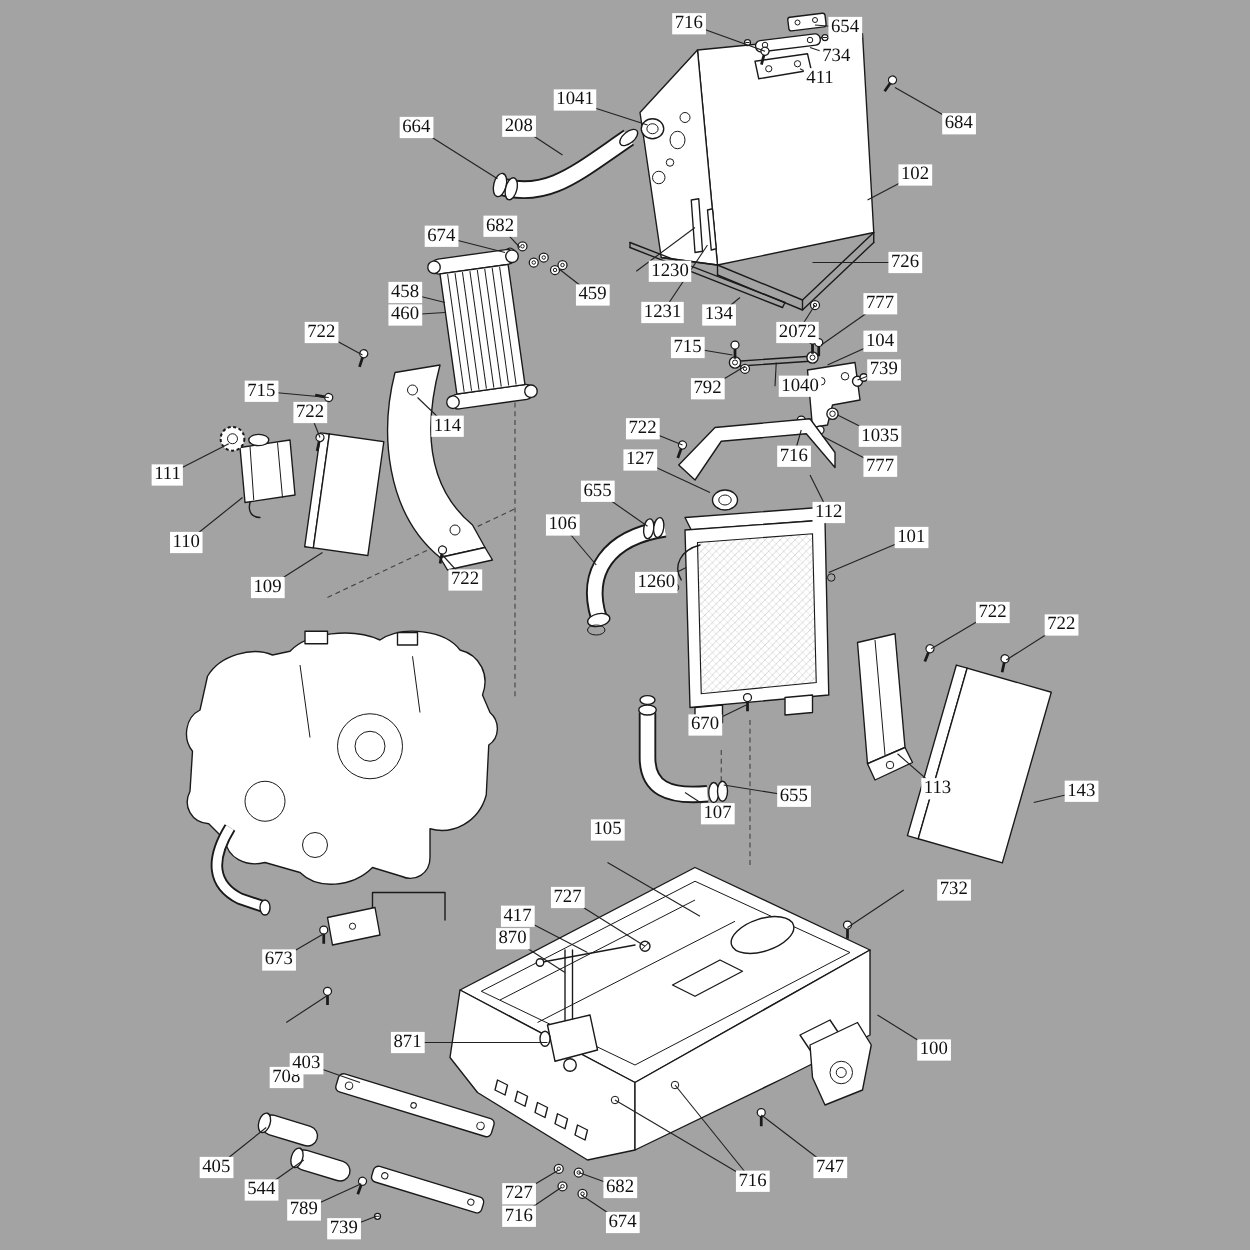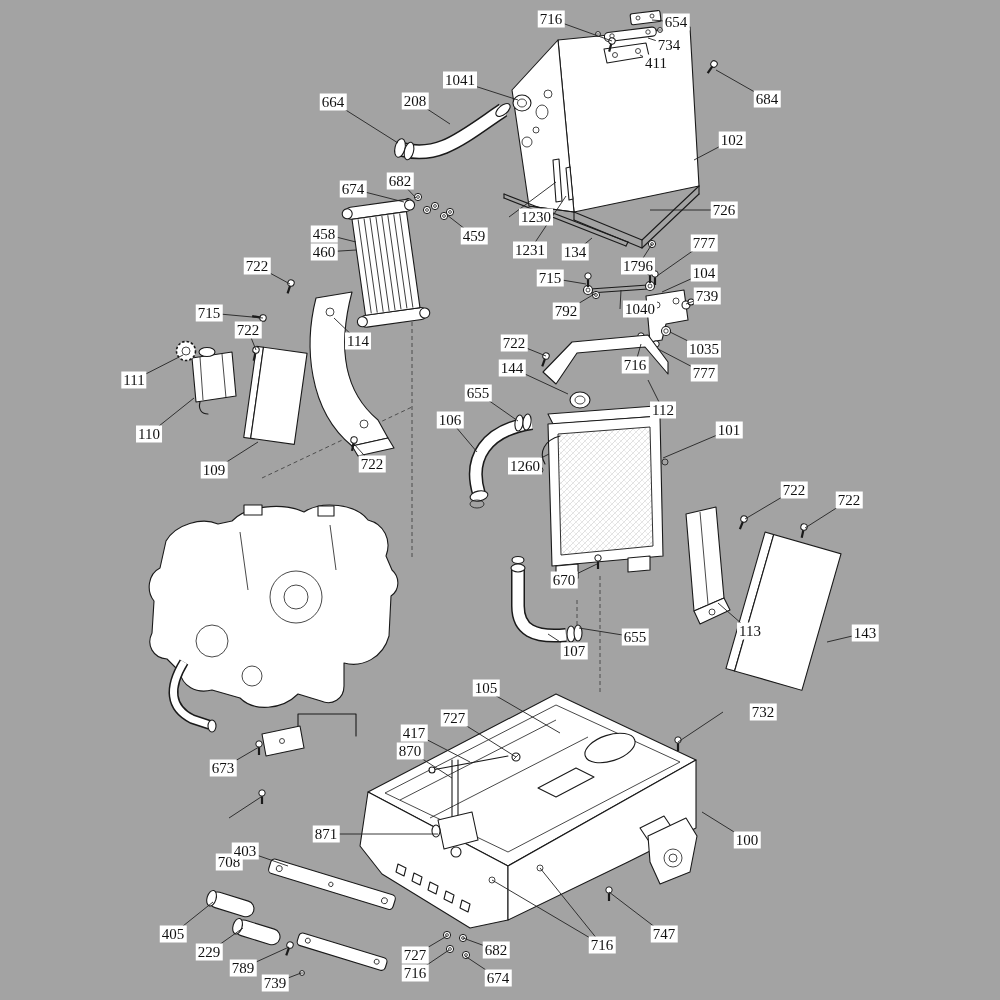--- a/index.html
+++ b/index.html
@@ -428,64 +428,64 @@
       <span class="part-label" style="left: 732px; top: 140px; color: rgb(17, 17, 17);">102</span>
       <span class="part-label" style="left: 353px; top: 189px; color: rgb(17, 17, 17);">674</span>
       <span class="part-label" style="left: 400px; top: 181px; color: rgb(17, 17, 17);">682</span>
       <span class="part-label" style="left: 509px; top: 217px; color: rgb(17, 17, 17); margin-left: 27px;">1230</span>
       <span class="part-label" style="left: 474px; top: 236px; color: rgb(17, 17, 17);">459</span>
       <span class="part-label" style="left: 724px; top: 210px; color: rgb(17, 17, 17);">726</span>
       <span class="part-label" style="left: 324px; top: 234px; color: rgb(17, 17, 17);">458</span>
       <span class="part-label" style="left: 324px; top: 252px; color: rgb(17, 17, 17);">460</span>
       <span class="part-label" style="left: 530px; top: 250px; color: rgb(17, 17, 17);">1231</span>
       <span class="part-label" style="left: 575px; top: 252px; color: rgb(17, 17, 17);">134</span>
-      <span class="part-label" style="left: 638px; top: 266px; color: rgb(17, 17, 17);">1796</span>
+      <span class="part-label" style="left: 638px; top: 266px; color: rgb(17, 17, 17);">2072</span>
       <span class="part-label" style="left: 704px; top: 243px; color: rgb(17, 17, 17);">777</span>
       <span class="part-label" style="left: 550px; top: 278px; color: rgb(17, 17, 17);">715</span>
       <span class="part-label" style="left: 704px; top: 273px; color: rgb(17, 17, 17);">104</span>
       <span class="part-label" style="left: 707px; top: 296px; color: rgb(17, 17, 17);">739</span>
       <span class="part-label" style="left: 257px; top: 266px; color: rgb(17, 17, 17);">722</span>
       <span class="part-label" style="left: 566px; top: 311px; color: rgb(17, 17, 17);">792</span>
       <span class="part-label" style="left: 620px; top: 309px; color: rgb(17, 17, 17); margin-left: 20px;">1040</span>
       <span class="part-label" style="left: 704px; top: 349px; color: rgb(17, 17, 17);">1035</span>
       <span class="part-label" style="left: 209px; top: 313px; color: rgb(17, 17, 17);">715</span>
       <span class="part-label" style="left: 248px; top: 330px; color: rgb(17, 17, 17);">722</span>
       <span class="part-label" style="left: 635px; top: 365px; color: rgb(17, 17, 17);">716</span>
       <span class="part-label" style="left: 704px; top: 373px; color: rgb(17, 17, 17);">777</span>
       <span class="part-label" style="left: 134px; top: 380px; color: rgb(17, 17, 17);">111</span>
       <span class="part-label" style="left: 358px; top: 341px; color: rgb(17, 17, 17);">114</span>
       <span class="part-label" style="left: 149px; top: 434px; color: rgb(17, 17, 17);">110</span>
       <span class="part-label" style="left: 214px; top: 470px; color: rgb(17, 17, 17);">109</span>
       <span class="part-label" style="left: 372px; top: 464px; color: rgb(17, 17, 17);">722</span>
       <span class="part-label" style="left: 514px; top: 343px; color: rgb(17, 17, 17);">722</span>
-      <span class="part-label" style="left: 512px; top: 368px; color: rgb(17, 17, 17);">144</span>
+      <span class="part-label" style="left: 512px; top: 368px; color: rgb(17, 17, 17);">127</span>
       <span class="part-label" style="left: 478px; top: 393px; color: rgb(17, 17, 17);">655</span>
       <span class="part-label" style="left: 450px; top: 420px; color: rgb(17, 17, 17);">106</span>
       <span class="part-label" style="left: 663px; top: 410px; color: rgb(17, 17, 17);">112</span>
       <span class="part-label" style="left: 729px; top: 430px; color: rgb(17, 17, 17);">101</span>
       <span class="part-label" style="left: 525px; top: 466px; color: rgb(17, 17, 17);">1260</span>
       <span class="part-label" style="left: 794px; top: 490px; color: rgb(17, 17, 17);">722</span>
       <span class="part-label" style="left: 849px; top: 500px; color: rgb(17, 17, 17);">722</span>
       <span class="part-label" style="left: 564px; top: 580px; color: rgb(17, 17, 17);">670</span>
       <span class="part-label" style="left: 750px; top: 631px; color: rgb(17, 17, 17);">113</span>
       <span class="part-label" style="left: 865px; top: 633px; color: rgb(17, 17, 17);">143</span>
       <span class="part-label" style="left: 635px; top: 637px; color: rgb(17, 17, 17);">655</span>
       <span class="part-label" style="left: 574px; top: 651px; color: rgb(17, 17, 17);">107</span>
-      <span class="part-label" style="left: 486px; top: 688px; color: rgb(17, 17, 17); text-align: center;">105</span>
+      <span class="part-label" style="left: 486px; top: 664px; color: rgb(17, 17, 17); text-align: center;">105</span>
       <span class="part-label" style="left: 454px; top: 718px; color: rgb(17, 17, 17);">727</span>
       <span class="part-label" style="left: 414px; top: 733px; color: rgb(17, 17, 17);">417</span>
       <span class="part-label" style="left: 410px; top: 751px; color: rgb(17, 17, 17);">870</span>
       <span class="part-label" style="left: 723px; top: 712px; color: rgb(17, 17, 17); margin-left: 40px;">732</span>
       <span class="part-label" style="left: 223px; top: 768px; color: rgb(17, 17, 17);">673</span>
       <span class="part-label" style="left: 229px; top: 818px; color: rgb(17, 17, 17); margin-top: 44px;">708</span>
       <span class="part-label" style="left: 326px; top: 834px; color: rgb(17, 17, 17);">871</span>
       <span class="part-label" style="left: 747px; top: 840px; color: rgb(17, 17, 17);">100</span>
       <span class="part-label" style="left: 245px; top: 851px; color: rgb(17, 17, 17);">403</span>
       <span class="part-label" style="left: 173px; top: 934px; color: rgb(17, 17, 17);">405</span>
-      <span class="part-label" style="left: 209px; top: 952px; color: rgb(17, 17, 17);">229</span>
+      <span class="part-label" style="left: 209px; top: 952px; color: rgb(17, 17, 17);">544</span>
       <span class="part-label" style="left: 243px; top: 968px; color: rgb(17, 17, 17);">789</span>
       <span class="part-label" style="left: 275px; top: 983px; color: rgb(17, 17, 17);">739</span>
       <span class="part-label" style="left: 415px; top: 955px; color: rgb(17, 17, 17);">727</span>
       <span class="part-label" style="left: 415px; top: 973px; color: rgb(17, 17, 17);">716</span>
       <span class="part-label" style="left: 496px; top: 950px; color: rgb(17, 17, 17);">682</span>
       <span class="part-label" style="left: 498px; top: 978px; color: rgb(17, 17, 17);">674</span>
       <span class="part-label" style="left: 602px; top: 945px; color: rgb(17, 17, 17);">716</span>
       <span class="part-label" style="left: 664px; top: 934px; color: rgb(17, 17, 17);">747</span>
     </div>
 

